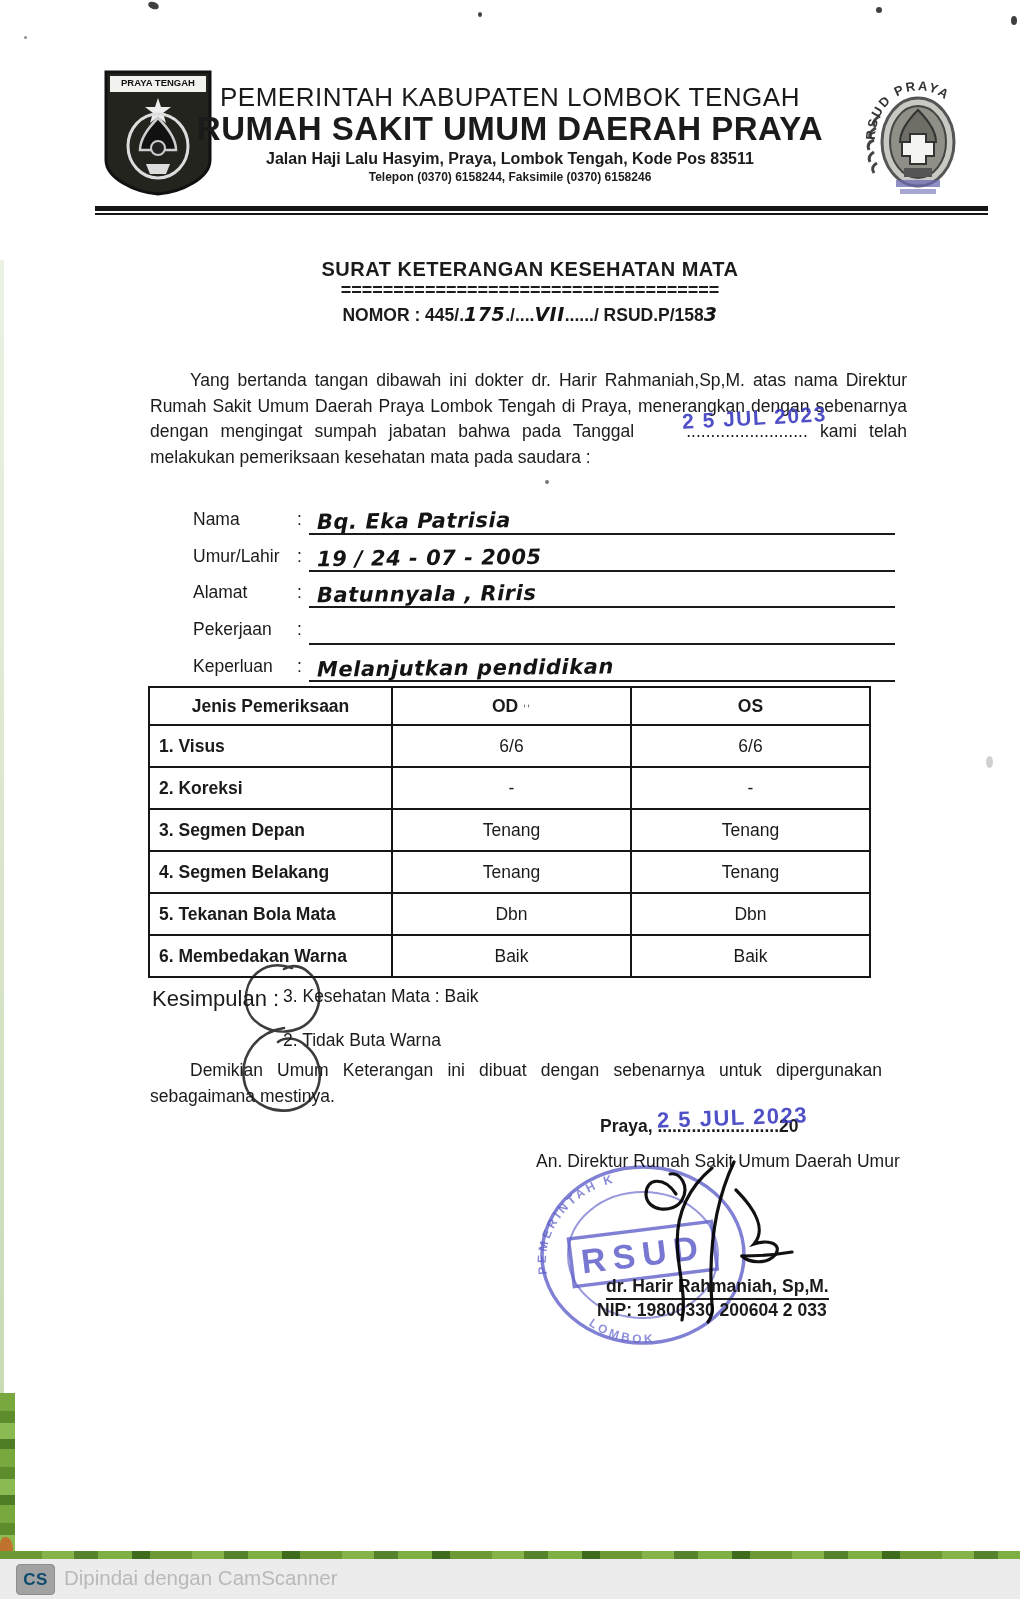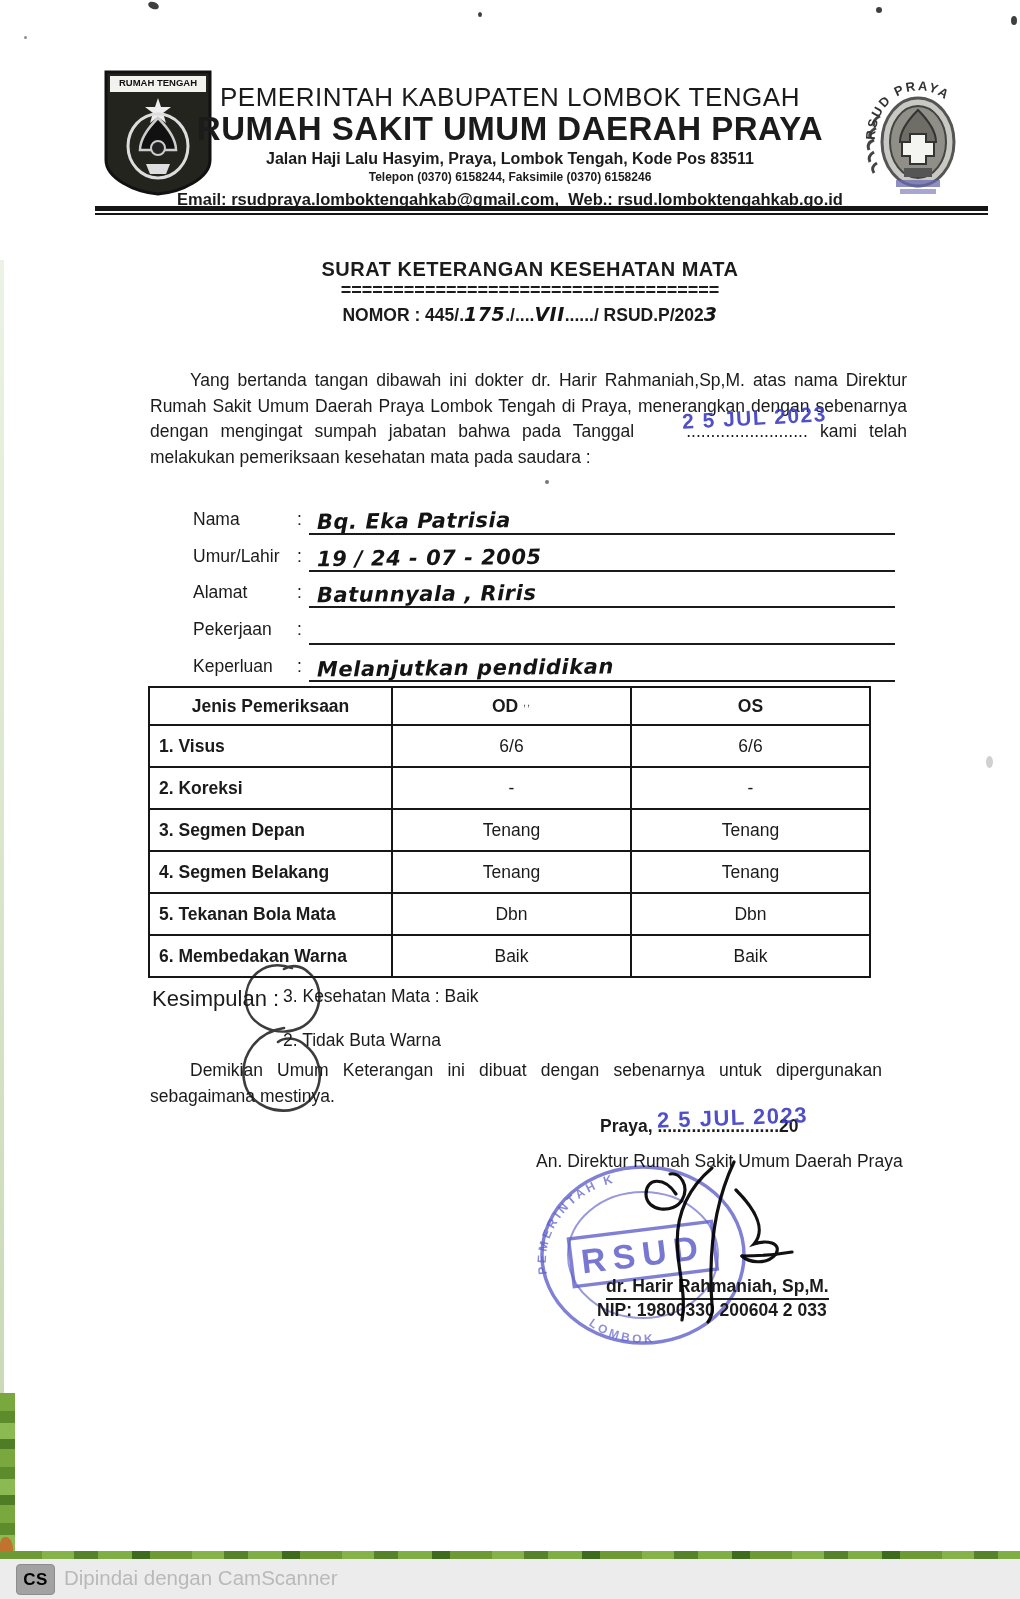--- a/index.html
+++ b/index.html
@@ -75,40 +75,40 @@
       background:repeating-linear-gradient(180deg,#79a83e 0 18px,#5d8c2c 18px 30px,#8cba52 30px 46px,#4e7d25 46px 56px);}
   .edge-orange{position:absolute;left:0;top:1537px;width:13px;height:22px;background:#c1722f;
       border-radius:40% 60% 50% 40%;}
   .edge-bottom{position:absolute;left:0;top:1551px;width:1020px;height:8px;
       background:repeating-linear-gradient(90deg,#6d9a34 0 42px,#85b249 42px 74px,#55822a 74px 98px,#7fae45 98px 132px,#3f6b1f 132px 150px);}
   .smudge{position:absolute;left:986px;top:756px;width:7px;height:12px;
       background:rgba(120,120,120,.35);border-radius:50%;}
   
   .footer{position:absolute;left:0;top:1559px;width:1020px;height:40px;background:#ececec;}
   .cs-badge{position:absolute;left:16px;top:5px;width:37px;height:29px;background:#a2a2a2;
-      border:1px solid #8d8d8d;border-radius:4px;color:#000000;font-weight:bold;font-size:17px;
+      border:1px solid #8d8d8d;border-radius:4px;color:#0c4a6e;font-weight:bold;font-size:17px;
       display:flex;align-items:center;justify-content:center;letter-spacing:.5px;}
   .cs-text{position:absolute;left:64px;top:7px;font-size:20.5px;color:#b9b9b9;}
 </style>
 </head>
 <body>
 
 <div id="doc">
 
   <div class="logo-left">
     <svg width="112" height="128" viewBox="0 0 112 128">
       <path d="M4,4 h104 v88 c0,18 -28,32 -52,34 C32,124 4,110 4,92 Z" fill="#24241f" stroke="#111" stroke-width="3"></path>
       <rect x="8" y="8" width="96" height="16" fill="#f2f2ee"></rect>
       <polygon points="56,30 59,39 69,39 61,45 64,55 56,49 48,55 51,45 43,39 53,39" fill="#eee"></polygon>
       <ellipse cx="56" cy="78" rx="30" ry="32" fill="none" stroke="#ddd" stroke-width="3"></ellipse>
       <path d="M56,50 C44,62 38,72 38,82 h36 C74,72 68,62 56,50 Z" fill="#111" stroke="#ccc" stroke-width="2.5"></path>
       <circle cx="56" cy="80" r="7" fill="#222" stroke="#ccc" stroke-width="2"></circle>
       <path d="M44,96 h24 l-4,10 h-16 Z" fill="#ddd"></path>
     </svg>
-    <div style="position:absolute;left:0;top:9px;width:112px;text-align:center;font-size:9.5px;font-weight:bold;color:#111;">RUMAH TENGAH</div>
+    <div style="position:absolute;left:0;top:9px;width:112px;text-align:center;font-size:9.5px;font-weight:bold;color:#111;">PRAYA TENGAH</div>
   </div>
 
   <div class="logo-right">
     <svg width="116" height="130" viewBox="0 0 116 130">
       <defs>
         <path id="arcR" d="M 20,78 A 44,48 0 1 1 104,86"></path>
       </defs>
       <ellipse cx="62" cy="72" rx="36" ry="44" fill="#c9c9c4" stroke="#555" stroke-width="3"></ellipse>
       <ellipse cx="62" cy="72" rx="28" ry="36" fill="#8f8f88" stroke="#444" stroke-width="2"></ellipse>
       <path d="M62,40 C50,52 44,62 44,72 h36 C80,62 74,52 62,40 Z" fill="#6e6e66" stroke="#333" stroke-width="2"></path>
@@ -120,33 +120,27 @@
       <text font-size="13" font-weight="bold" fill="#333" letter-spacing="2">
         <textPath href="#arcR" startOffset="8">RSUD PRAYA</textPath>
       </text>
     </svg>
   </div>
 
   <div class="hline hosp">RUMAH SAKIT UMUM DAERAH PRAYA</div>
   <div class="hline gov">PEMERINTAH KABUPATEN LOMBOK TENGAH</div>
   <div class="hline addr">Jalan Haji Lalu Hasyim, Praya, Lombok Tengah, Kode Pos 83511</div>
   <div class="hline phone">Telepon (0370) 6158244, Faksimile (0370) 6158246</div>
-  <div class="hline mailline" style="text-align:center;">
-    <span>Email:</span>
-    <span class="ulink">rsudpraya.lomboktengahkab@gmail.com</span><span>,</span>&nbsp;
-    <span>Web.:</span>
-    <span class="ulink">rsud.lomboktengahkab.go.id</span>
-  </div>
   <div class="rule1"></div>
   <div class="rule2"></div>
 
   <div class="title">SURAT KETERANGAN KESEHATAN MATA</div>
   <div class="equals">====================================</div>
   <div class="nomor">
-    <span>NOMOR : 445/.</span><span class="hand">175</span><span>./....</span><span class="hand">VII</span><span>....../ RSUD.P/202</span><span class="hand">3</span>
+    <span>NOMOR : 445/.</span><span class="hand">175</span><span>./....</span><span class="hand">VII</span><span>....../ RSUD.P/158</span><span class="hand">3</span>
   </div>
 
   <div class="opening">
     <span>Yang bertanda tangan dibawah ini dokter dr. Harir Rahmaniah,Sp,M. atas nama Direktur Rumah Sakit Umum Daerah Praya Lombok Tengah di Praya, menerangkan dengan sebenarnya dengan mengingat sumpah jabatan bahwa pada Tanggal</span>
     <span class="dotswrap">
       <span>.........................</span>
       <span class="bluestamp">2 5 JUL 2023</span>
     </span>
     <span>kami telah melakukan pemeriksaan kesehatan mata pada saudara :</span>
   </div>
@@ -246,21 +240,21 @@
 
   <div class="closing">Demikian Umum Keterangan ini dibuat dengan sebenarnya untuk dipergunakan sebagaimana mestinya.</div>
 
   <div class="praya">
     <span>Praya,</span>
     <span class="dotswrap">
       <span>..................</span>
       <span class="bluestamp">2 5 JUL 2023</span>
     </span><span>.......20</span>
   </div>
-  <div class="behalf">An. Direktur Rumah Sakit Umum Daerah Praya</div>
+  <div class="behalf">An. Direktur Rumah Sakit Umum Daerah Umur</div>
 
   <svg class="stampsvg" width="235" height="190" viewBox="0 0 235 190">
     <defs>
       <path id="arcT" d="M 22,118 A 95,82 0 0 1 205,75"></path>
       <path id="arcB" d="M 55,158 A 82,70 0 0 0 190,146"></path>
     </defs>
     <ellipse cx="117" cy="95" rx="101" ry="88" fill="none" stroke="#4343c0" stroke-width="3.5" opacity=".8"></ellipse>
     <ellipse cx="117" cy="95" rx="75" ry="63" fill="none" stroke="#4343c0" stroke-width="2" opacity=".65"></ellipse>
     <g transform="rotate(-7 117 95)">
       <rect x="45" y="70" width="144" height="48" fill="none" stroke="#4343c0" stroke-width="3.5" opacity=".8"></rect>

